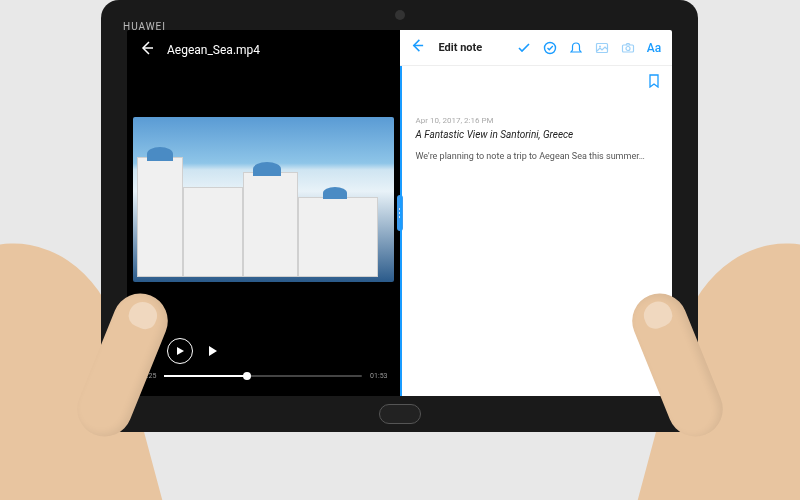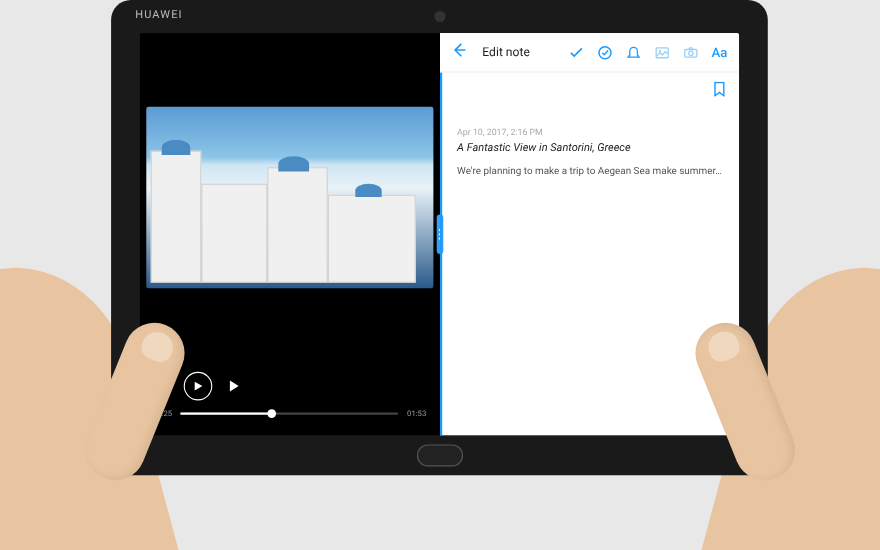--- a/index.html
+++ b/index.html
@@ -19,21 +19,21 @@
     height: 432px;
     background: #1a1a1a;
     border-radius: 18px;
     padding: 12px 26px 36px 26px;
   }
   .brand-label {
     color: #bbb;
     font-size: 10px;
     letter-spacing: 1px;
     position: absolute;
-    top: 8px;
+    top: 21px;
     left: 22px;
   }
   .front-camera {
     width: 10px;
     height: 10px;
     background: #333;
     border-radius: 50%;
     position: absolute;
     top: 10px;
     left: 50%;
@@ -193,21 +193,21 @@
     border-bottom: 1px solid #eee;
     gap: 8px;
   }
   .notes-back {
     color: #1a9cff;
     font-size: 15px;
     cursor: pointer;
   }
   .notes-header-title {
     font-size: 11px;
-    font-weight: 400;
+    font-weight: 700;
     color: #222;
     flex: 1;
     text-align: left;
     padding-left: 6px;
   }
   .notes-actions {
     display: flex;
     gap: 10px;
     align-items: flex-end;
   }
@@ -311,20 +311,29 @@
 <div class="hand left"></div>
 <div class="hand right"></div>
 
 <div class="tablet-frame">
   <div class="brand-label">HUAWEI</div>
   <div class="front-camera"></div>
 
   <div class="screen">
 
     <div class="video-pane">
+      <div class="video-header">
+        <span class="back-arrow-left">
+          <svg width="16" height="16" viewBox="0 0 16 16">
+              <path d="M10 2 L4 8 L10 14" stroke="#fff" stroke-width="1.5" fill="none"></path>
+              <line x1="4" y1="8" x2="14" y2="8" stroke="#fff" stroke-width="1.5"></line>
+            </svg>
+        </span>
+        <span class="video-title">Aegean_Sea.mp4</span>
+      </div>
 
       <div class="video-area">
         <div class="video-thumb">
           <div class="building b1"></div>
           <div class="building b2"></div>
           <div class="building b3"></div>
           <div class="building b4"></div>
           <div class="dome d1"></div>
           <div class="dome d2"></div>
           <div class="dome d3"></div>
@@ -411,21 +420,21 @@
       </div>
 
       <div class="notes-body">
         <span class="bookmark">
           <svg width="12" height="14" viewBox="0 0 12 14">
               <path d="M2 1h8v12l-4-3-4 3V1z" stroke="#1a9cff" stroke-width="1.3" fill="none"></path>
             </svg>
         </span>
         <div class="timestamp">Apr 10, 2017, 2:16 PM</div>
         <div class="note-title">A Fantastic View in Santorini, Greece</div>
-        <div class="note-text">We're planning to make a trip to Aegean Sea make summer…</div>
+        <div class="note-text">We're planning to note a trip to Aegean Sea this summer…</div>
       </div>
     </div>
   </div>
 
   <div class="home-button"></div>
 </div>
 
 <div class="thumb lt">
     <div class="nail"></div>
   </div>

